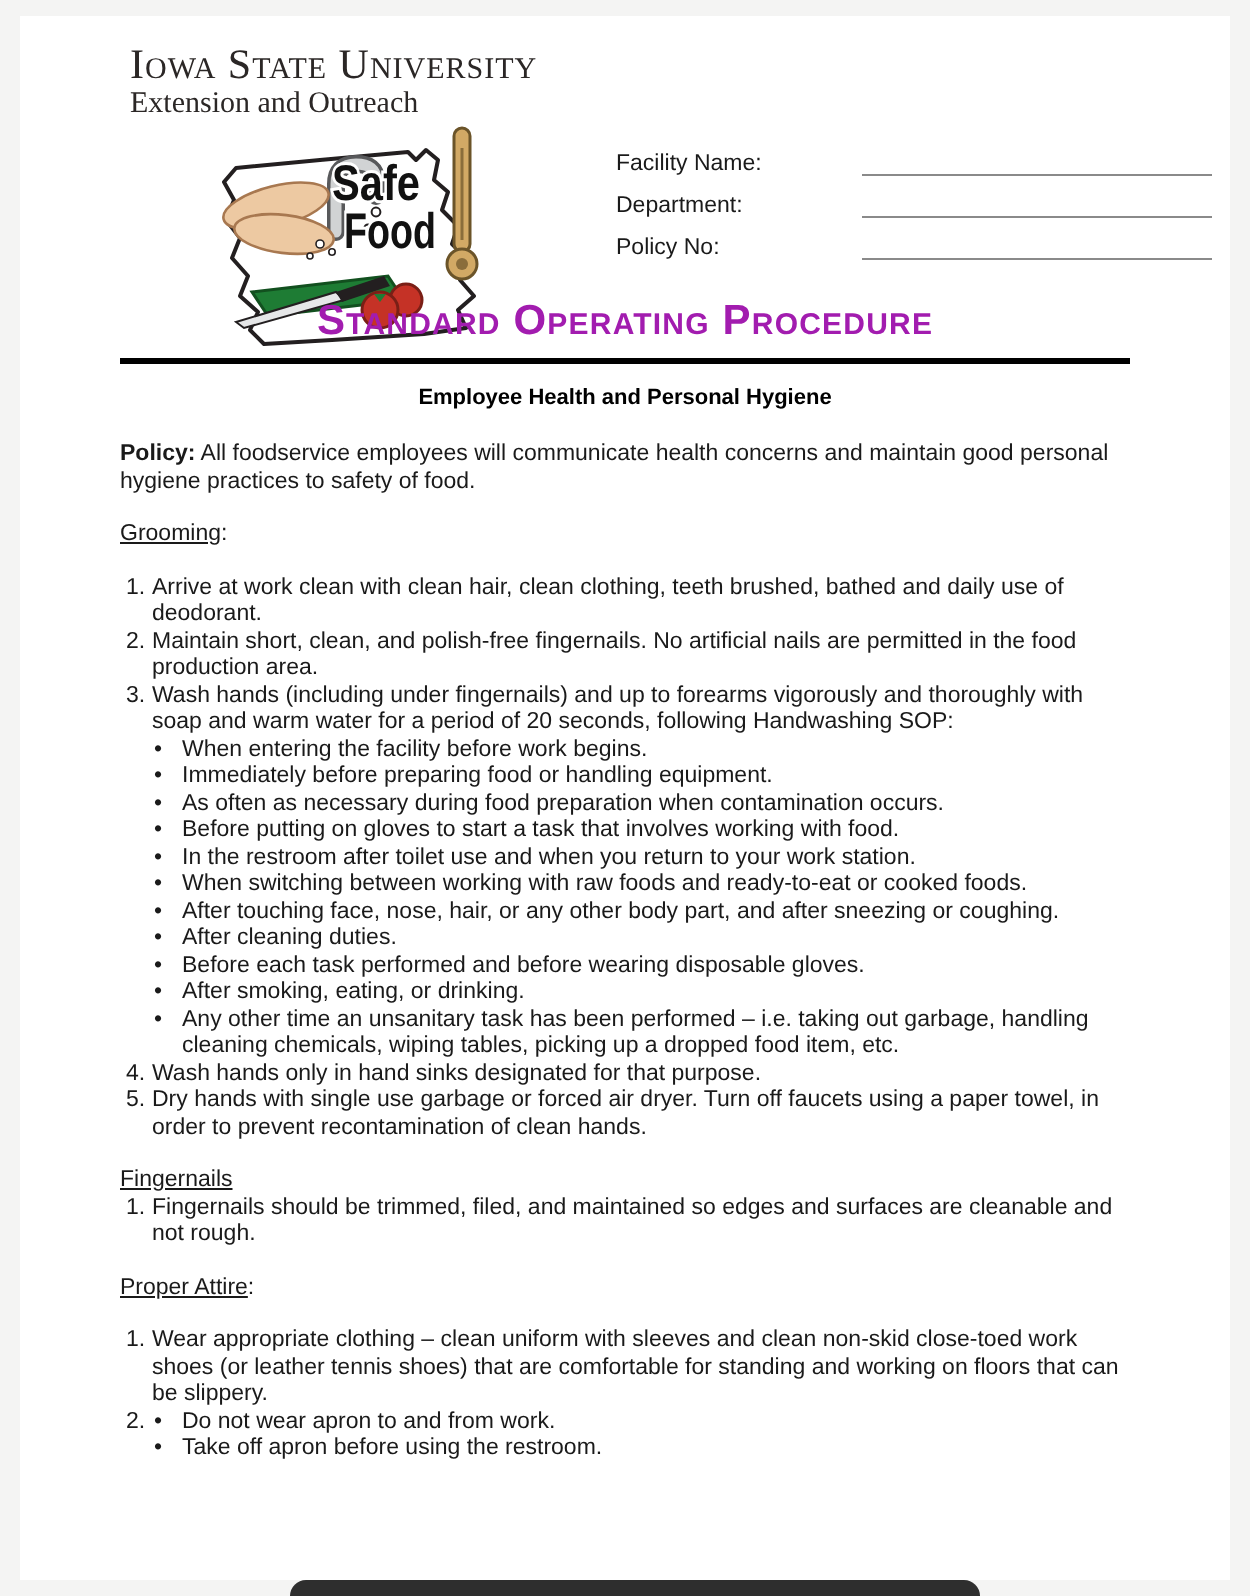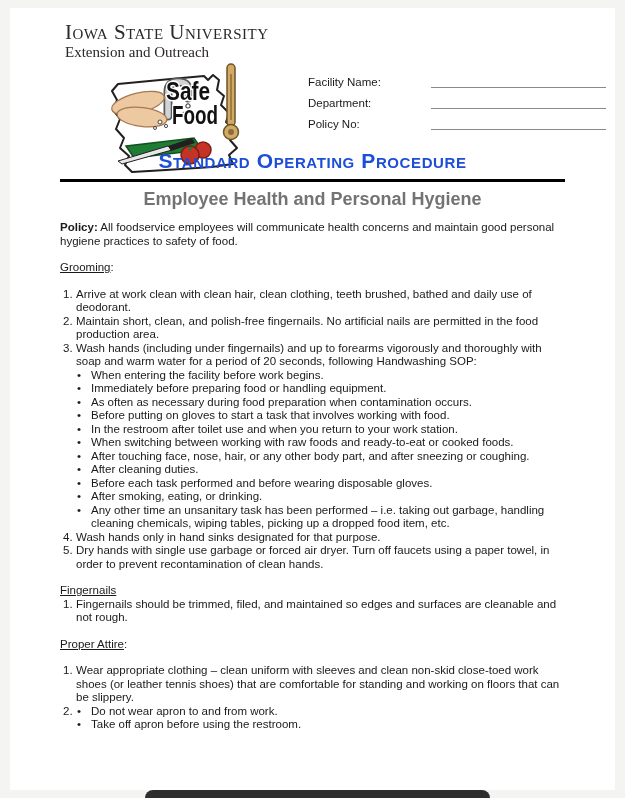--- a/index.html
+++ b/index.html
@@ -37,26 +37,26 @@
     border-bottom:1px solid #8a8a8a;
     font-size:11.5px;
   }
   
   .content{position:absolute;left:50px;top:141px;width:505px;font-size:11.5px;line-height:13.5px;}
   .doc-title{
     text-align:center;
     font-variant:small-caps;
     font-weight:bold;
     font-size:21px;letter-spacing:.6px;line-height:23px;
-    color:#1d4ed8;
+    color:#a21caf;
   }
   .title-rule{height:2.5px;background:#000;margin:7px 0 0 0;border:none;width:505px;}
   .doc-subtitle{
-    text-align:center;font-weight:bold;font-size:18px;
-    margin-top:11px;margin-bottom:15px;color:#737373;
+    text-align:center;font-weight:bold;font-size:11px;
+    margin-top:11px;margin-bottom:15px;color:#000000;
   }
   .intro{margin:0 0 13px 0;}
   .intro b{font-weight:bold;}
   .section{margin-top:13px;}
   .section-heading{margin:0;}
   .section-heading .hd{text-decoration:underline;}
   .section-heading.gap{margin-bottom:13px;}
   .olist{margin:0;}
   .oitem{display:flex;}
   .num{flex:none;width:16px;padding-left:3px;box-sizing:border-box;}

